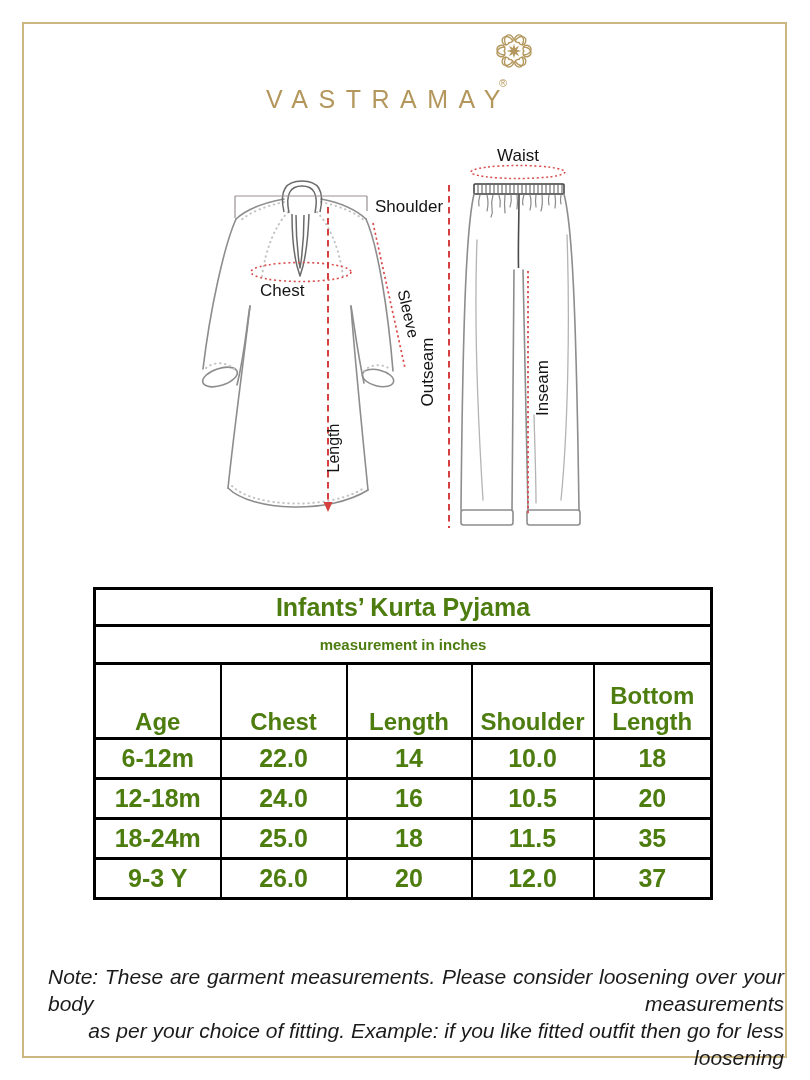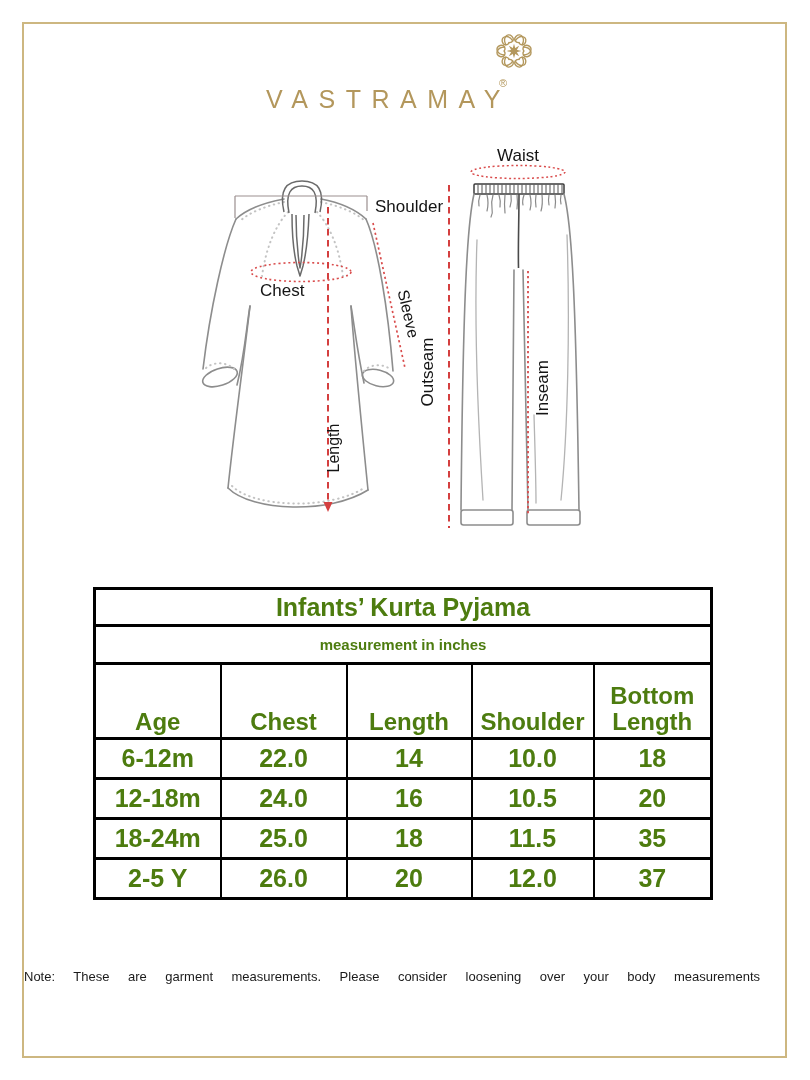--- a/index.html
+++ b/index.html
@@ -26,22 +26,22 @@
   .size-table td{border:solid #000;border-width:3px 2px;text-align:center;
                  font-weight:bold;padding:0;overflow:hidden;}
   .size-table{border:3px solid #000;}
   .t-title td{height:34px;font-size:25px;}
   .t-sub td{height:35px;font-size:15px;}
   .t-head td{height:70px;font-size:24px;line-height:26px;vertical-align:bottom;
              padding-bottom:2px;}
   .t-row td{height:37px;font-size:25px;}
 
   
-  .note{position:absolute;left:24px;width:736px;top:963px;font-size:13px;
-        line-height:27px;color:#1b1b1b;}
+  .note{position:absolute;left:48px;width:736px;top:963px;font-size:21px;
+        line-height:27px;color:#1b1b1b;font-style:italic;}
   .note-l1{text-align:justify;text-align-last:justify;}
   .note-l2{text-align:right;}
 </style>
 </head>
 <body>
 
 <div class="frame"></div>
 
 <div class="logo-text">VASTRAMAY</div>
 <svg class="emblem" viewBox="-26 -26 52 52">
@@ -210,24 +210,25 @@
       <td>20</td>
     </tr>
     <tr class="t-row">
       <td>18-24m</td>
       <td>25.0</td>
       <td>18</td>
       <td>11.5</td>
       <td>35</td>
     </tr>
     <tr class="t-row">
-      <td>2-5 Y</td>
+      <td>9-3 Y</td>
       <td>26.0</td>
       <td>20</td>
       <td>12.0</td>
       <td>37</td>
     </tr>
   </tbody>
 </table>
 
 <div class="note">
   <div class="note-l1">Note: These are garment measurements. Please consider loosening over your body measurements</div>
+  <div class="note-l2">as per your choice of fitting. Example: if you like fitted outfit then go for less loosening</div>
 </div>
 
 </body></html>

